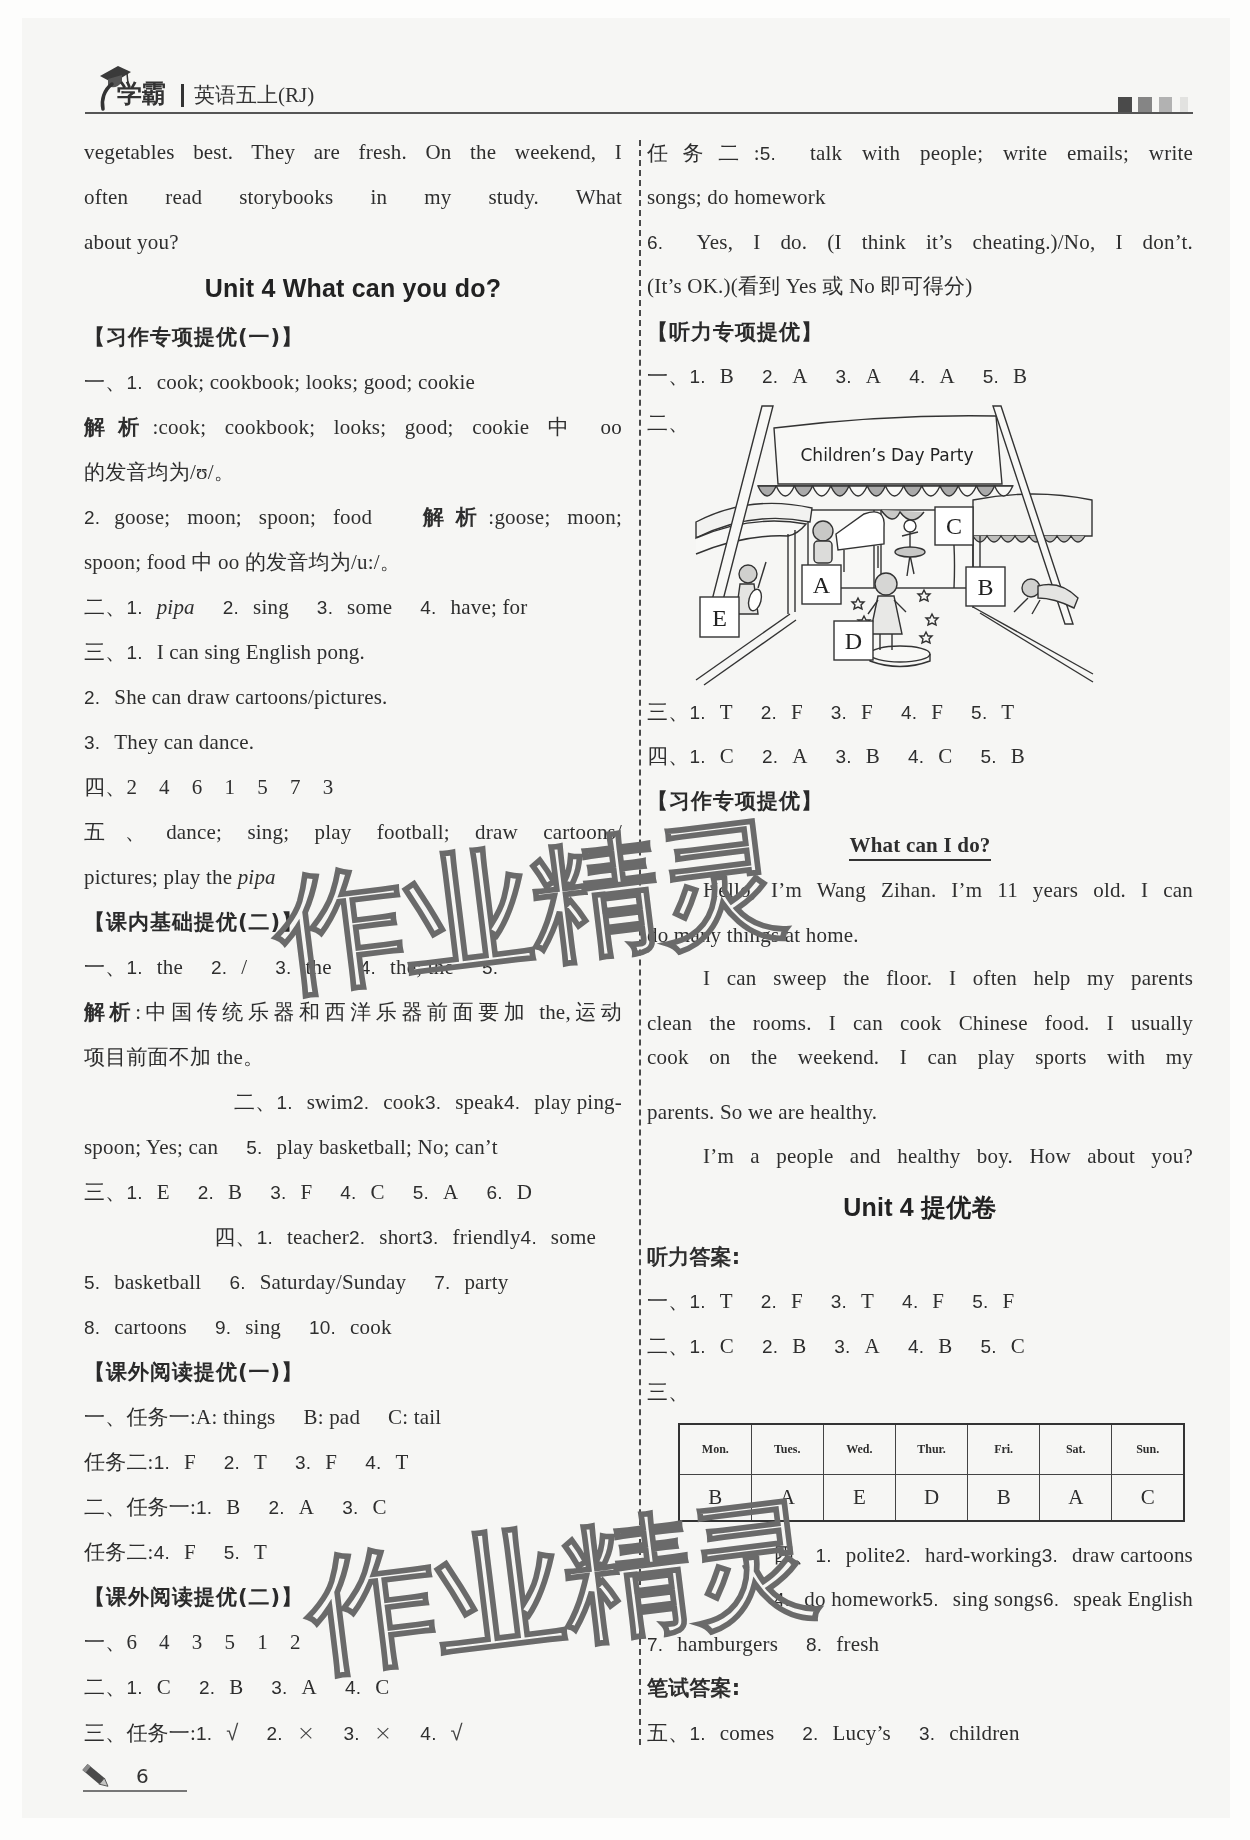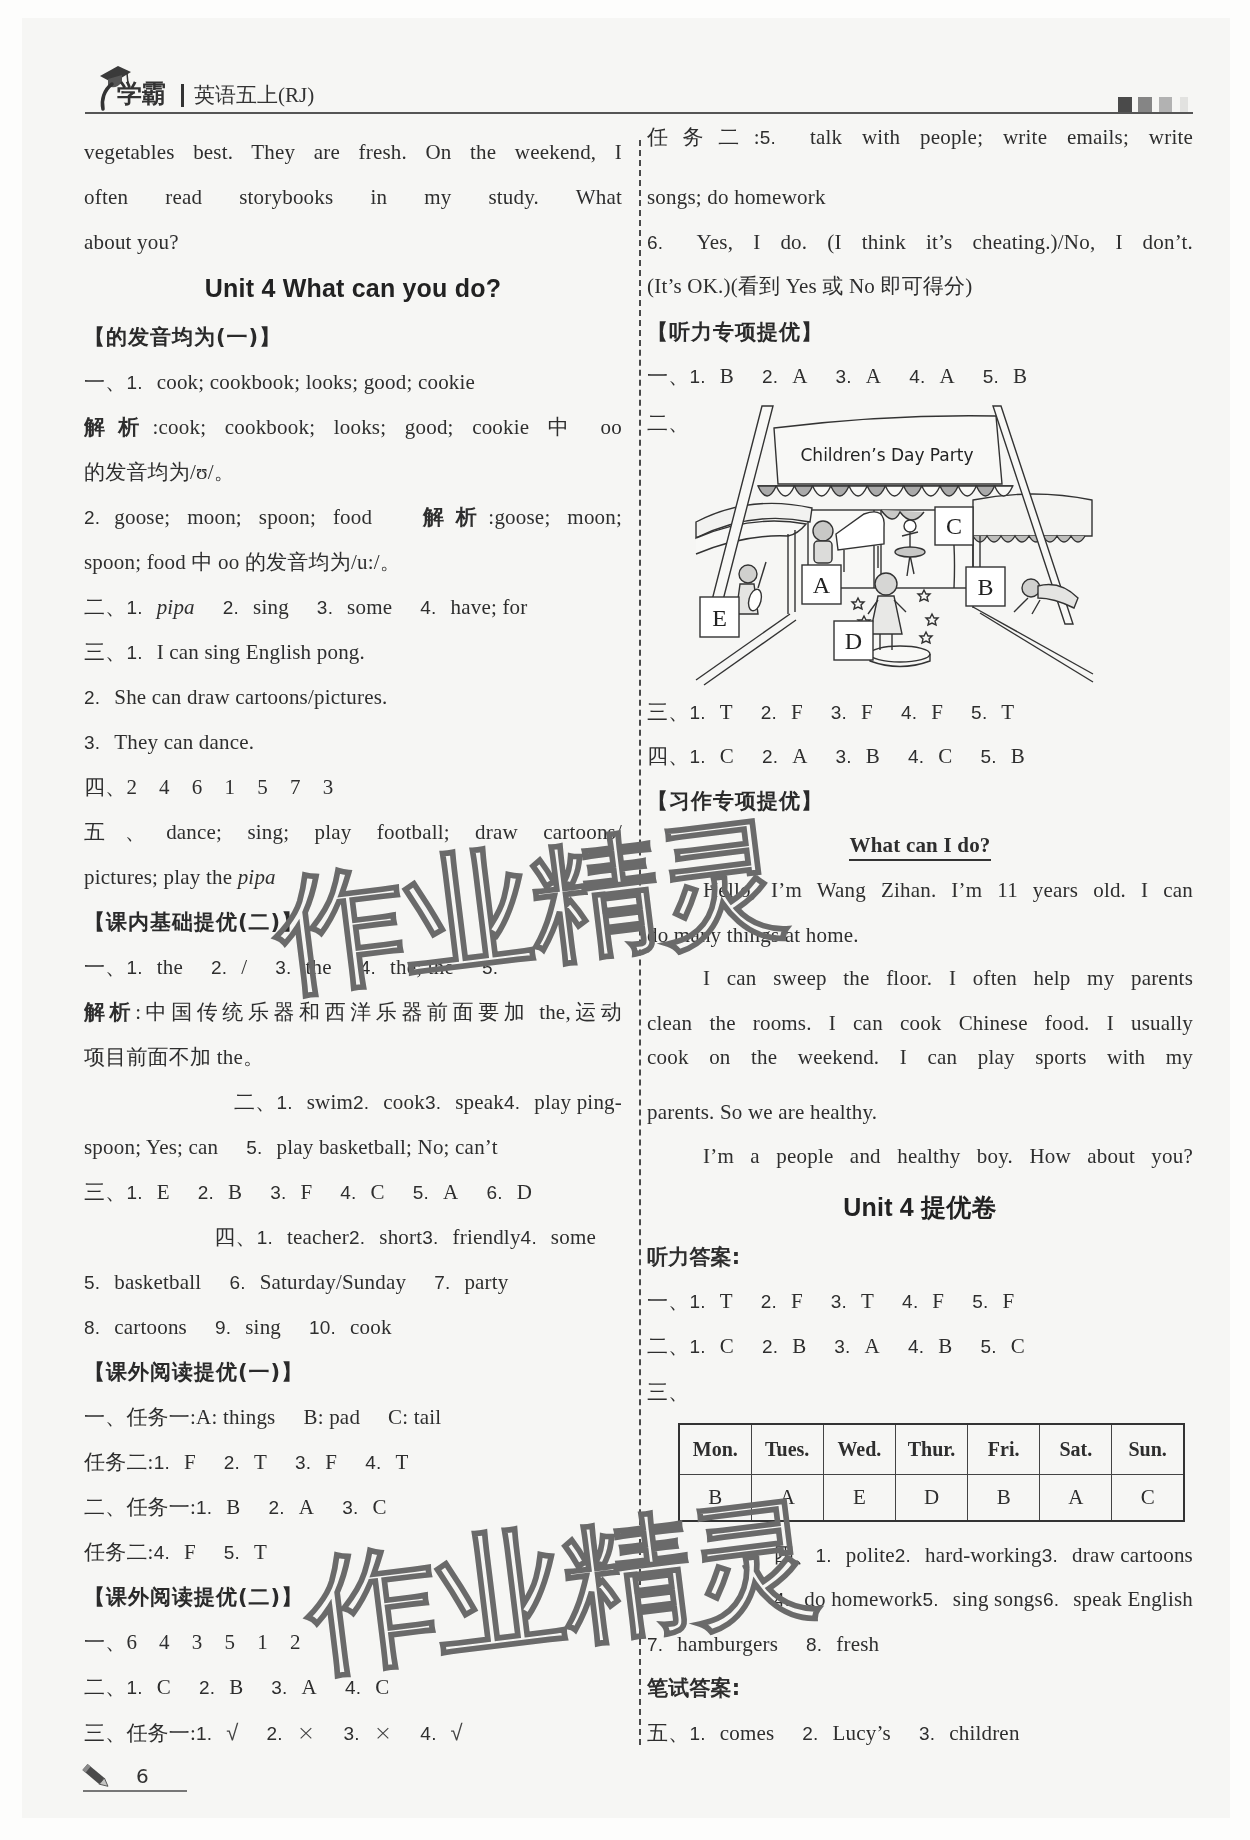--- a/index.html
+++ b/index.html
@@ -27,21 +27,21 @@
 .hd{font-family:"DejaVu Sans","Liberation Sans",sans-serif;font-weight:bold;font-size:21px;letter-spacing:1px;color:#2a2a2a}
 .b{font-family:"DejaVu Sans","Liberation Sans",sans-serif;font-weight:bold}
 .ut{font-family:"Liberation Sans","DejaVu Sans",sans-serif;font-weight:bold;font-size:25px;text-align:center;color:#222}
 .d{display:inline-block;margin-right:22px}
 .ind{padding-left:56px}
 .mark{font-family:"DejaVu Sans",sans-serif;font-size:22px;font-weight:300;color:#444}
 .essay-title{font-weight:bold;text-align:center;font-size:21px}
 .essay-title span{border-bottom:2px solid #333;padding-bottom:2px}
 .tbl{position:absolute;left:678px;top:1423px;width:507px;border-collapse:collapse;border:2px solid #333;table-layout:fixed}
 .tbl th,.tbl td{border:1.5px solid #444;text-align:center;color:#2e2e2e}
-.tbl th{height:50px;font-weight:bold;font-size:20px;font-family:"Liberation Serif","DejaVu Serif",serif}
+.tbl th{height:50px;font-weight:bold;font-size:12px;font-family:"Liberation Serif","DejaVu Serif",serif}
 .tbl td{height:47px;font-size:21px;font-family:"Liberation Serif","DejaVu Serif",serif}
 .illus{position:absolute;left:688px;top:402px}
 .wm{position:absolute;font-family:"DejaVu Sans","Liberation Sans",sans-serif;font-weight:bold;font-size:130px;line-height:1;color:transparent;-webkit-text-stroke:1.6px #6a6a6a;white-space:nowrap;letter-spacing:-2px;transform:rotate(-7deg);transform-origin:left top;pointer-events:none}
 .pencil{position:absolute;left:82px;top:1763px}
 .pgnum{position:absolute;left:136px;top:1762px;font-family:"DejaVu Sans","Liberation Sans",sans-serif;font-size:20px;line-height:28px;color:#333}
 .pgline{position:absolute;left:83px;top:1790px;width:104px;height:1.5px;background:#777}
 </style>
 </head>
 <body>
 
@@ -61,21 +61,21 @@
 <div class="sq" style="left:1159px;width:13px;background:#b2b2b2"></div>
 <div class="sq" style="left:1180px;width:8px;background:#e2e2e0"></div>
 <div class="rule"></div>
 <div class="divider"></div>
 
 <div class="ln L j" style="top:130px">vegetables best. They are fresh. On the weekend, I</div>
 <div class="ln L j" style="top:175px">often read storybooks in my study. What</div>
 <div class="ln L" style="top:220px">about you?</div>
 <div class="ln L ut" style="top:266px">Unit 4   What can you do?</div>
 
-<div class="ln L hd" style="top:315px">【的发音均为(一)】</div>
+<div class="ln L hd" style="top:315px">【习作专项提优(一)】</div>
 <div class="ln L" style="top:360px">
   <span>一、</span><span class="n">1.</span><span>cook; cookbook; looks; good; cookie</span>
 </div>
 <div class="ln L j" style="top:405px">
   <span class="b">解析</span><span>:cook; cookbook; looks; good; cookie 中 oo</span>
 </div>
 <div class="ln L" style="top:450px">的发音均为/ʊ/。</div>
 <div class="ln L j" style="top:495px">
   <span class="n">2.</span><span>goose; moon; spoon; food</span>&nbsp;&nbsp; <span class="b">解析</span><span>:goose; moon;</span>
 </div>
@@ -154,21 +154,21 @@
 <div class="ln L" style="top:1620px">
   <span>一、</span><span class="d">6</span><span class="d">4</span><span class="d">3</span><span class="d">5</span><span class="d">1</span><span class="d">2</span>
 </div>
 <div class="ln L" style="top:1665px">
   <span>二、</span><span class="it"><span class="n">1.</span><span>C</span></span><span class="it"><span class="n">2.</span><span>B</span></span><span class="it"><span class="n">3.</span><span>A</span></span><span class="it"><span class="n">4.</span><span>C</span></span>
 </div>
 <div class="ln L" style="top:1710px">
   <span>三、</span><span>任务一:</span><span class="it"><span class="n">1.</span><span class="mark">√</span></span><span class="it"><span class="n">2.</span><span class="mark">×</span></span><span class="it"><span class="n">3.</span><span class="mark">×</span></span><span class="it"><span class="n">4.</span><span class="mark">√</span></span>
 </div>
 
-<div class="ln R j" style="top:115px">
+<div class="ln R j" style="top:131px">
   <span>任务二:</span><span class="n">5.</span> <span>talk with people; write emails; write</span>
 </div>
 <div class="ln R" style="top:175px">songs; do homework</div>
 <div class="ln R j" style="top:220px">
   <span class="n">6.</span> <span>Yes, I do. (I think it’s cheating.)/No, I don’t.</span>
 </div>
 <div class="ln R" style="top:264px">(It’s OK.)(看到 Yes 或 No 即可得分)</div>
 
 <div class="ln R hd" style="top:310px">【听力专项提优】</div>
 <div class="ln R" style="top:354px">

